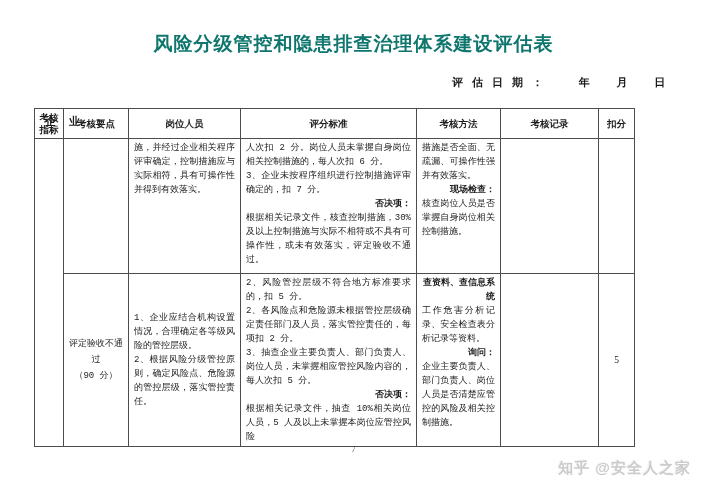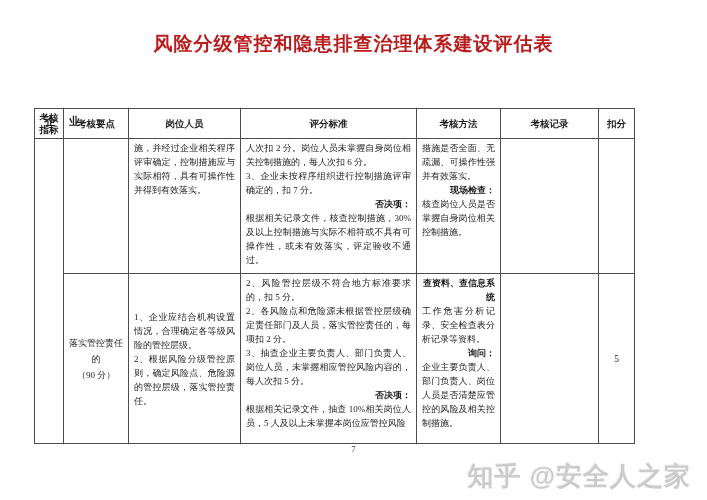--- a/index.html
+++ b/index.html
@@ -8,21 +8,21 @@
     position:relative;
     width:707px; height:500px;
     overflow:hidden;
     font-family:"Liberation Serif","DejaVu Serif",serif;
     color:#1c1c1c;
   }
   .doc-title {
     position:absolute; top:31px; left:0; width:100%;
     text-align:center;
     font-size:19px; font-weight:bold; letter-spacing:1px;
-    color:#b91c1c;
+    color:#0f766e;
   }
   .info-row { position:absolute; top:75px; left:0; width:100%; height:16px; font-size:11px; font-weight:bold; }
   .enterprise { position:absolute; left:45px; letter-spacing:13px;margin-top:39px; }
   .date-area { position:absolute; left:452px; white-space:nowrap; }
   .date-label { letter-spacing:9px; }
   .date-unit { display:inline-block; margin-left:24px; }
 
   table.eval-table {
     position:absolute; left:34px; top:108px;
     width:600px; table-layout:fixed;
@@ -37,48 +37,54 @@
   }
   .eval-table th {
     height:30px;
     font-size:9.5px; font-weight:bold;
     text-align:center; vertical-align:middle;
     line-height:12px;
     padding:2px 3px;
   }
   tr.data-row-1 { height:135px; }
   tr.data-row-2 { height:170px; }
-  .para { line-height:14px; text-align:justify; }
+  .para { line-height:14px; text-align:justify;font-family:Liberation Mono, monospace; }
   .para.bold { font-weight:bold; text-align:right; }
   td.c-keypoint { vertical-align:middle; text-align:center; }
   td.c-keypoint .para { text-align:center; line-height:16px; }
   td.c-standard.middle { vertical-align:middle; }
   td.c-deduction { vertical-align:middle; text-align:center; }
   td.c-deduction .score { display:block; text-align:center; font-size:9.5px; }
 
   .page-number {
     position:absolute; top:444px; left:0; width:100%;
     text-align:center; font-size:9px; color:#444;
   }
   .watermark {
     position:absolute; top:459px; right:16px;
     font-family:"Liberation Sans","DejaVu Sans",sans-serif;
-    font-size:26px; font-weight:bold;
+    font-size:15px; font-weight:bold;
     color:#cbcbcb;
     text-shadow:1px 1px 0 #ffffff, -1px -1px 1px #f2f2f2;
     letter-spacing:1px;
   }
 </style>
 </head>
 <body>
 
 <div class="doc-title">风险分级管控和隐患排查治理体系建设评估表</div>
 
 <div class="info-row">
   <span class="enterprise">企业：</span>
+  <span class="date-area">
+    <span class="date-label">评估日期：</span>
+    <span class="date-unit">年</span>
+    <span class="date-unit">月</span>
+    <span class="date-unit">日</span>
+  </span>
 </div>
 
 <table class="eval-table">
   <colgroup>
     <col style="width:29px">
     <col style="width:65px">
     <col style="width:112px">
     <col style="width:176px">
     <col style="width:84px">
     <col style="width:98px">
@@ -109,21 +115,21 @@
       <td class="c-method">
           <div class="para">措施是否全面、无疏漏、可操作性强并有效落实。</div>
           <div class="para bold">现场检查：</div>
           <div class="para">核查岗位人员是否掌握自身岗位相关控制措施。</div>
         </td>
       <td class="c-record"></td>
       <td class="c-deduction"></td>
     </tr>
     <tr class="data-row-2">
       <td class="c-keypoint">
-          <div class="para">落实管控责任的</div>
+          <div class="para">评定验收不通过</div>
           <div class="para">（90 分）</div>
         </td>
       <td class="c-standard middle">
           <div class="para">1、企业应结合机构设置情况，合理确定各等级风险的管控层级。</div>
           <div class="para">2、根据风险分级管控原则，确定风险点、危险源的管控层级，落实管控责任。</div>
         </td>
       <td class="c-scoring">
           <div class="para">2、风险管控层级不符合地方标准要求的，扣 5 分。</div>
           <div class="para">2、各风险点和危险源未根据管控层级确定责任部门及人员，落实管控责任的，每项扣 2 分。</div>
           <div class="para">3、抽查企业主要负责人、部门负责人、岗位人员，未掌握相应管控风险内容的，每人次扣 5 分。</div>

